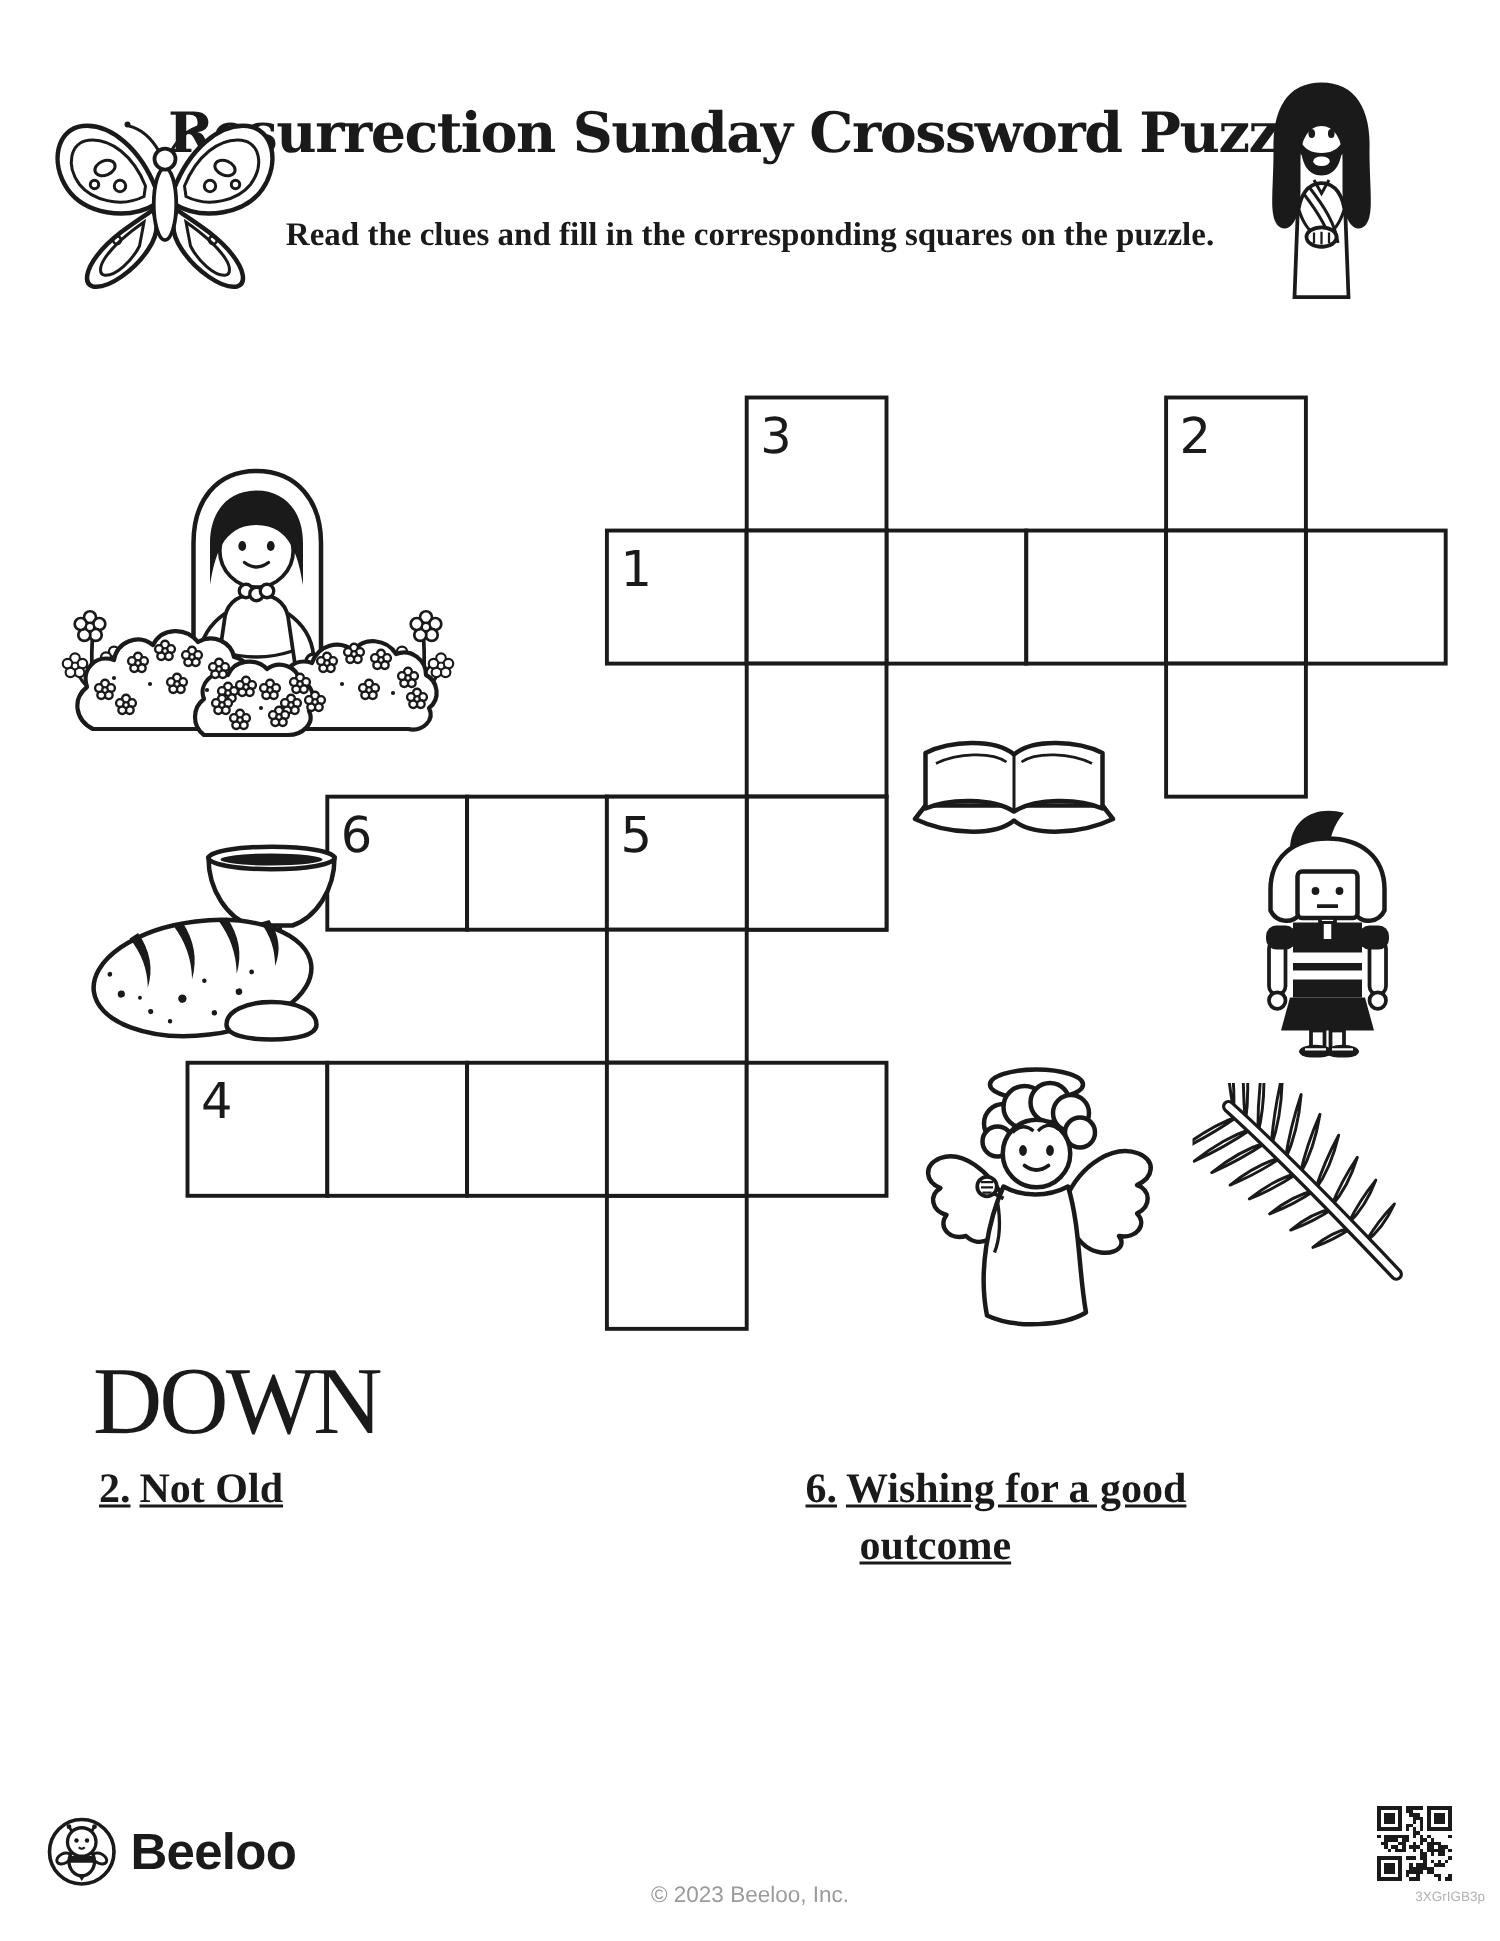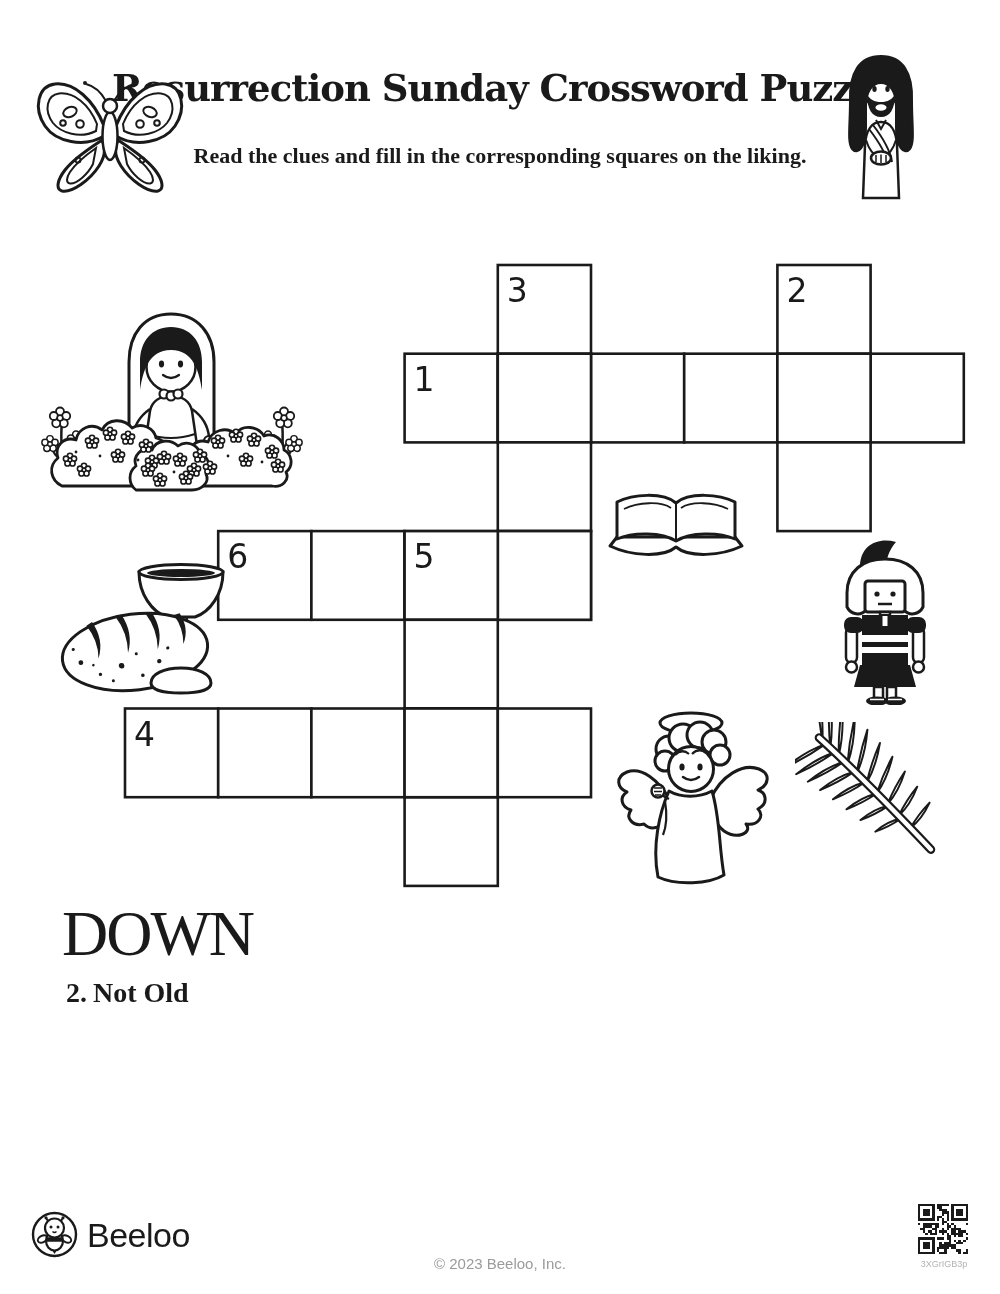--- a/index.html
+++ b/index.html
@@ -21,38 +21,38 @@
 
   
   .clues-heading{position:absolute;font-family:"Liberation Serif",serif;font-weight:normal;
                  font-size:64px;letter-spacing:-2px;line-height:1;}
   #down-heading{left:62px;top:902px;}
   #across-heading{left:535px;top:902px;}
   .clue-list{position:absolute;top:974px;width:440px;}
   #down-list{left:66px;}
   #across-list{left:537px;}
   .clue{font-family:"Liberation Serif",serif;font-weight:bold;font-size:28px;line-height:38px;
-        padding-left:36px;text-indent:-36px;}
+        padding-left:36px;text-indent:-36px;text-decoration:underline;}
   .clue-num{padding-right:6px;}
 
   
   .brand-text{position:absolute;left:87px;top:1216px;font-family:"Liberation Sans",sans-serif;
-              font-weight:normal;font-size:34px;letter-spacing:-0.5px;color:#1a1a1a;}
+              font-weight:bold;font-size:34px;letter-spacing:-0.5px;color:#1a1a1a;}
   .copyright{position:absolute;left:0;top:1255px;width:100%;text-align:center;
              font-family:"Liberation Sans",sans-serif;font-size:15px;color:#9b9b9b;}
-  .qr-caption{position:absolute;left:898px;top:1259px;width:92px;text-align:center;
+  .qr-caption{position:absolute;left:898px;top:1259px;width:92px;text-align:right;
               font-family:"Liberation Sans",sans-serif;font-size:9px;color:#b3b3b3;}
 </style>
 </head>
 <body>
 
 <div class="page">
 
   <div class="title">Resurrection Sunday Crossword Puzzle</div>
-  <div class="subtitle">Read the clues and fill in the corresponding squares on the liking.</div>
+  <div class="subtitle">Read the clues and fill in the corresponding squares on the puzzle.</div>
 
   <svg class="abs" style="left:30px;top:56px" width="160" height="138" viewBox="0 0 160 138">
     <defs>
       <g id="bfly-left">
         <path d="M74,70 C64,44 44,26 25,28 C8,30 3,52 15,70 C26,86 54,92 74,80 Z" fill="#fff" stroke="#1a1a1a" stroke-width="3"></path>
         <path d="M67,68 C59,48 44,36 29,37.5 C17,39 13.5,54 23,67 C31,77 50,83 66,75 Z" fill="none" stroke="#1a1a1a" stroke-width="2"></path>
         <ellipse cx="40" cy="56" rx="7" ry="4.8" transform="rotate(-22 40 56)" fill="none" stroke="#1a1a1a" stroke-width="2"></ellipse>
         <circle cx="50" cy="68" r="3.8" fill="none" stroke="#1a1a1a" stroke-width="2"></circle>
         <circle cx="33" cy="67" r="2.8" fill="none" stroke="#1a1a1a" stroke-width="2"></circle>
         <path d="M72,84 C60,92 44,102 35,114 C28,123 25,133 32,135 C42,137 60,124 69,110 C75,101 76,92 72,84 Z" fill="#fff" stroke="#1a1a1a" stroke-width="3"></path>
@@ -307,20 +307,21 @@
       </g>
     <path id="palm-stem-outer" d="M24,16 Q66,54 138,130" fill="none" stroke="#1a1a1a" stroke-width="9" stroke-linecap="round"></path>
     <path id="palm-stem-inner" d="M24,16 Q66,54 138,130" fill="none" stroke="#ffffff" stroke-width="4.5" stroke-linecap="round"></path>
   </svg>
 
   <div id="down-heading" class="clues-heading">DOWN</div>
   <div id="down-list" class="clue-list">
       <div class="clue"><span class="clue-num">2.</span>Not Old</div>
     </div>
   <div id="across-list" class="clue-list">
+      <div class="clue"><span class="clue-num">6.</span>Wishing for a good<br>outcome</div>
     </div>
 
   <svg class="abs" style="left:31px;top:1211px" width="47" height="47" viewBox="0 0 47 47">
     <circle cx="23.5" cy="23.5" r="21.5" fill="#fff" stroke="#1a1a1a" stroke-width="2.4"></circle>
     <path d="M18,12 L15.5,7.5 M29,12 L31.5,7.5" stroke="#1a1a1a" stroke-width="1.8"></path>
     <circle cx="15" cy="6.8" r="1.6" fill="#1a1a1a"></circle>
       <circle cx="32" cy="6.8" r="1.6" fill="#1a1a1a"></circle>
     <ellipse cx="11.5" cy="28" rx="5" ry="3.2" transform="rotate(-28 11.5 28)" fill="#fff" stroke="#1a1a1a" stroke-width="2"></ellipse>
     <ellipse cx="35.5" cy="28" rx="5" ry="3.2" transform="rotate(28 35.5 28)" fill="#fff" stroke="#1a1a1a" stroke-width="2"></ellipse>
     <ellipse cx="23.5" cy="30" rx="8.5" ry="9.5" fill="#fff" stroke="#1a1a1a" stroke-width="2.2"></ellipse>

